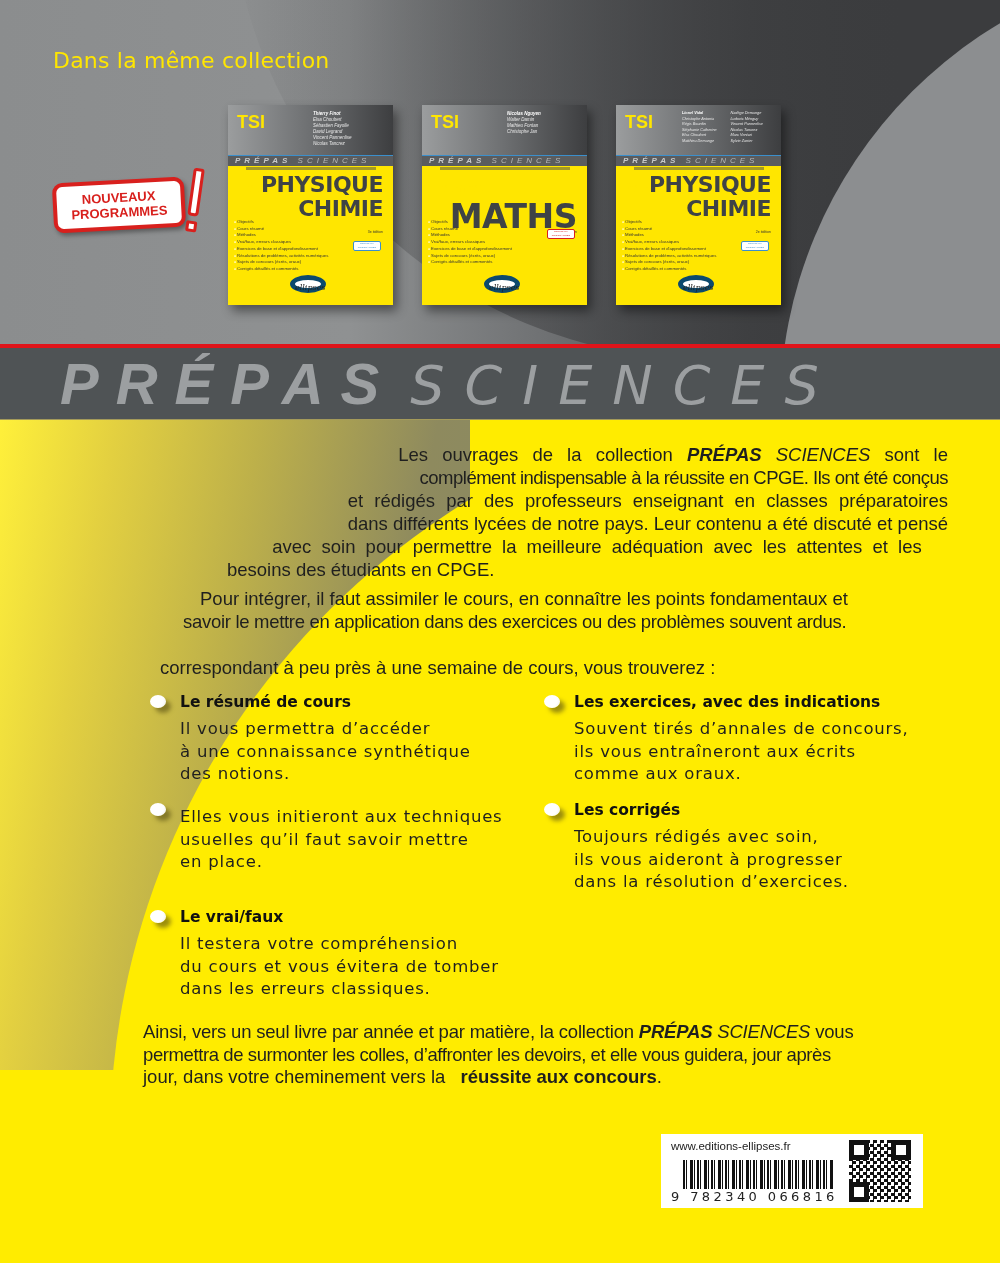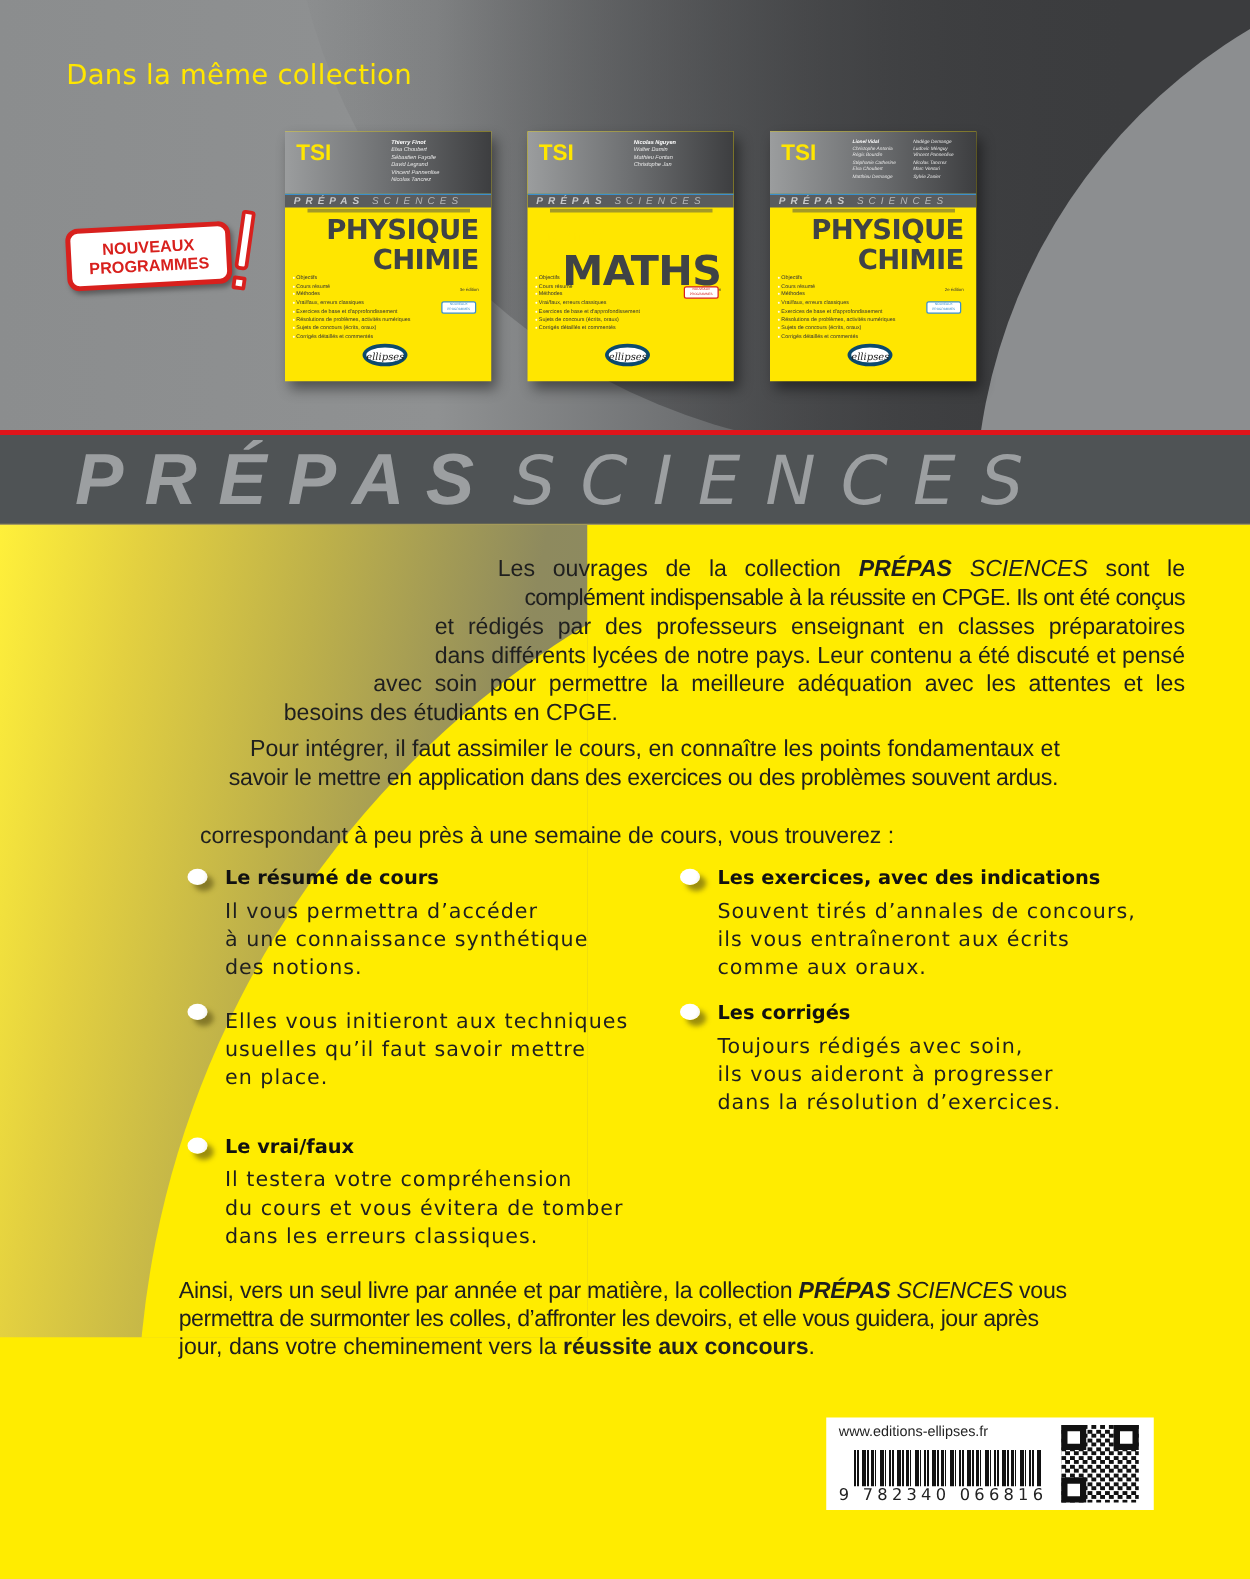--- a/index.html
+++ b/index.html
@@ -56,21 +56,21 @@
   .book .edition { position: absolute; right: 10px; top: 125px; font-size: 3.5px; color: #333; }
   .book ul { position: absolute; left: 6px; top: 114px; list-style: none; font-size: 4.3px; line-height: 5.7px; color: #333; }
   .book ul li::before { content: "● "; color: #fff; font-size: 3.5px; }
   .book .stamp {
     position: absolute; right: 12px; top: 136px; width: 28px; height: 10px;
     background: #fff; border: 1px solid #3b8fcc; border-radius: 2px; font-size: 2.5px; color: #3b8fcc; text-align: center; line-height: 4px;
   }
   .book .stamp.red { border-color: #d8201d; color: #d8201d; }
   .book .logo {
     position: absolute; left: 62px; top: 170px; width: 36px; height: 18px;
-    border: 3px solid #0c4a6e; border-radius: 50%; background: #fff;
+    border: 5px solid #0c4a6e; border-radius: 50%; background: #fff;
     font-family: "DejaVu Serif", serif; font-style: italic; font-size: 8px; text-align: center; line-height: 16px; color: #222;
   }
 
   
   .badge {
     position: absolute; left: 53px; top: 180px; width: 132px; height: 50px;
     background: #fff; border: 4px solid #d8201d; border-radius: 10px;
     transform: rotate(-3deg); text-align: center;
     box-shadow: 2px 3px 4px rgba(0,0,0,.35);
     padding-top: 6px;
@@ -106,21 +106,21 @@
 
   .content { position: absolute; left: 0; top: 0; width: 1000px; height: 1263px; }
 
   .p {
     position: absolute; font-size: 18.5px; line-height: 22.5px; color: #1f1f1f; text-align: justify;
     font-family: "Liberation Sans", sans-serif;
   }
   .p .line { display: block; white-space: nowrap; }
   .p .em { font-weight: bold; font-style: italic; }
   .p .it { font-style: italic; }
-  .p .b { font-weight: bold; }
+  .p .b { font-weight: bold; margin-left: 10px; }
 
   .item { position: absolute; width: 380px; }
   .item .dot {
     position: absolute; left: -30px; top: 3px; width: 16px; height: 13px; border-radius: 50%;
     background: radial-gradient(circle at 40% 40%, #ffffff 55%, #e8e8e8 100%);
     box-shadow: 5px 5px 4px rgba(90,80,20,.6);
   }
   .item .t { font-family: "DejaVu Sans", sans-serif; font-weight: bold; font-size: 15.5px; line-height: 20px; color: #111; }
   .item .d { margin-top: 6px; font-family: "DejaVu Sans", sans-serif; font-size: 16.5px; line-height: 22.5px; color: #1f1f1f; letter-spacing: 0.8px; }
   .item .d .line { display: block; white-space: nowrap; }
@@ -266,21 +266,21 @@
   </div>
   <div class="p" style="left:315px; top:467px; width:633px; text-align:right;">
     <span class="line" style="letter-spacing:-0.5px;">complément indispensable à la réussite en CPGE. Ils ont été conçus</span>
   </div>
   <div class="p" style="left:306px; top:490px; width:642px; text-align:right;">
     <span class="line" style="word-spacing:6px;">et rédigés par des professeurs enseignant en classes préparatoires</span>
   </div>
   <div class="p" style="left:256px; top:513px; width:692px; text-align:right;">
     <span class="line">dans différents lycées de notre pays. Leur contenu a été discuté et pensé</span>
   </div>
-  <div class="p" style="left:246px; top:536px; width:702px; text-align:right;">
+  <div class="p" style="left:246px; top:536px; width:702px; text-align:center;">
     <span class="line" style="word-spacing:5px;">avec soin pour permettre la meilleure adéquation avec les attentes et les</span>
   </div>
   <div class="p" style="left:227px; top:559px;">
     <span class="line">besoins des étudiants en CPGE.</span>
   </div>
 
   <div class="p" style="left:200px; top:588px;">
     <span class="line">Pour intégrer, il faut assimiler le cours, en connaître les points fondamentaux et</span>
   </div>
   <div class="p" style="left:183px; top:611px;">

